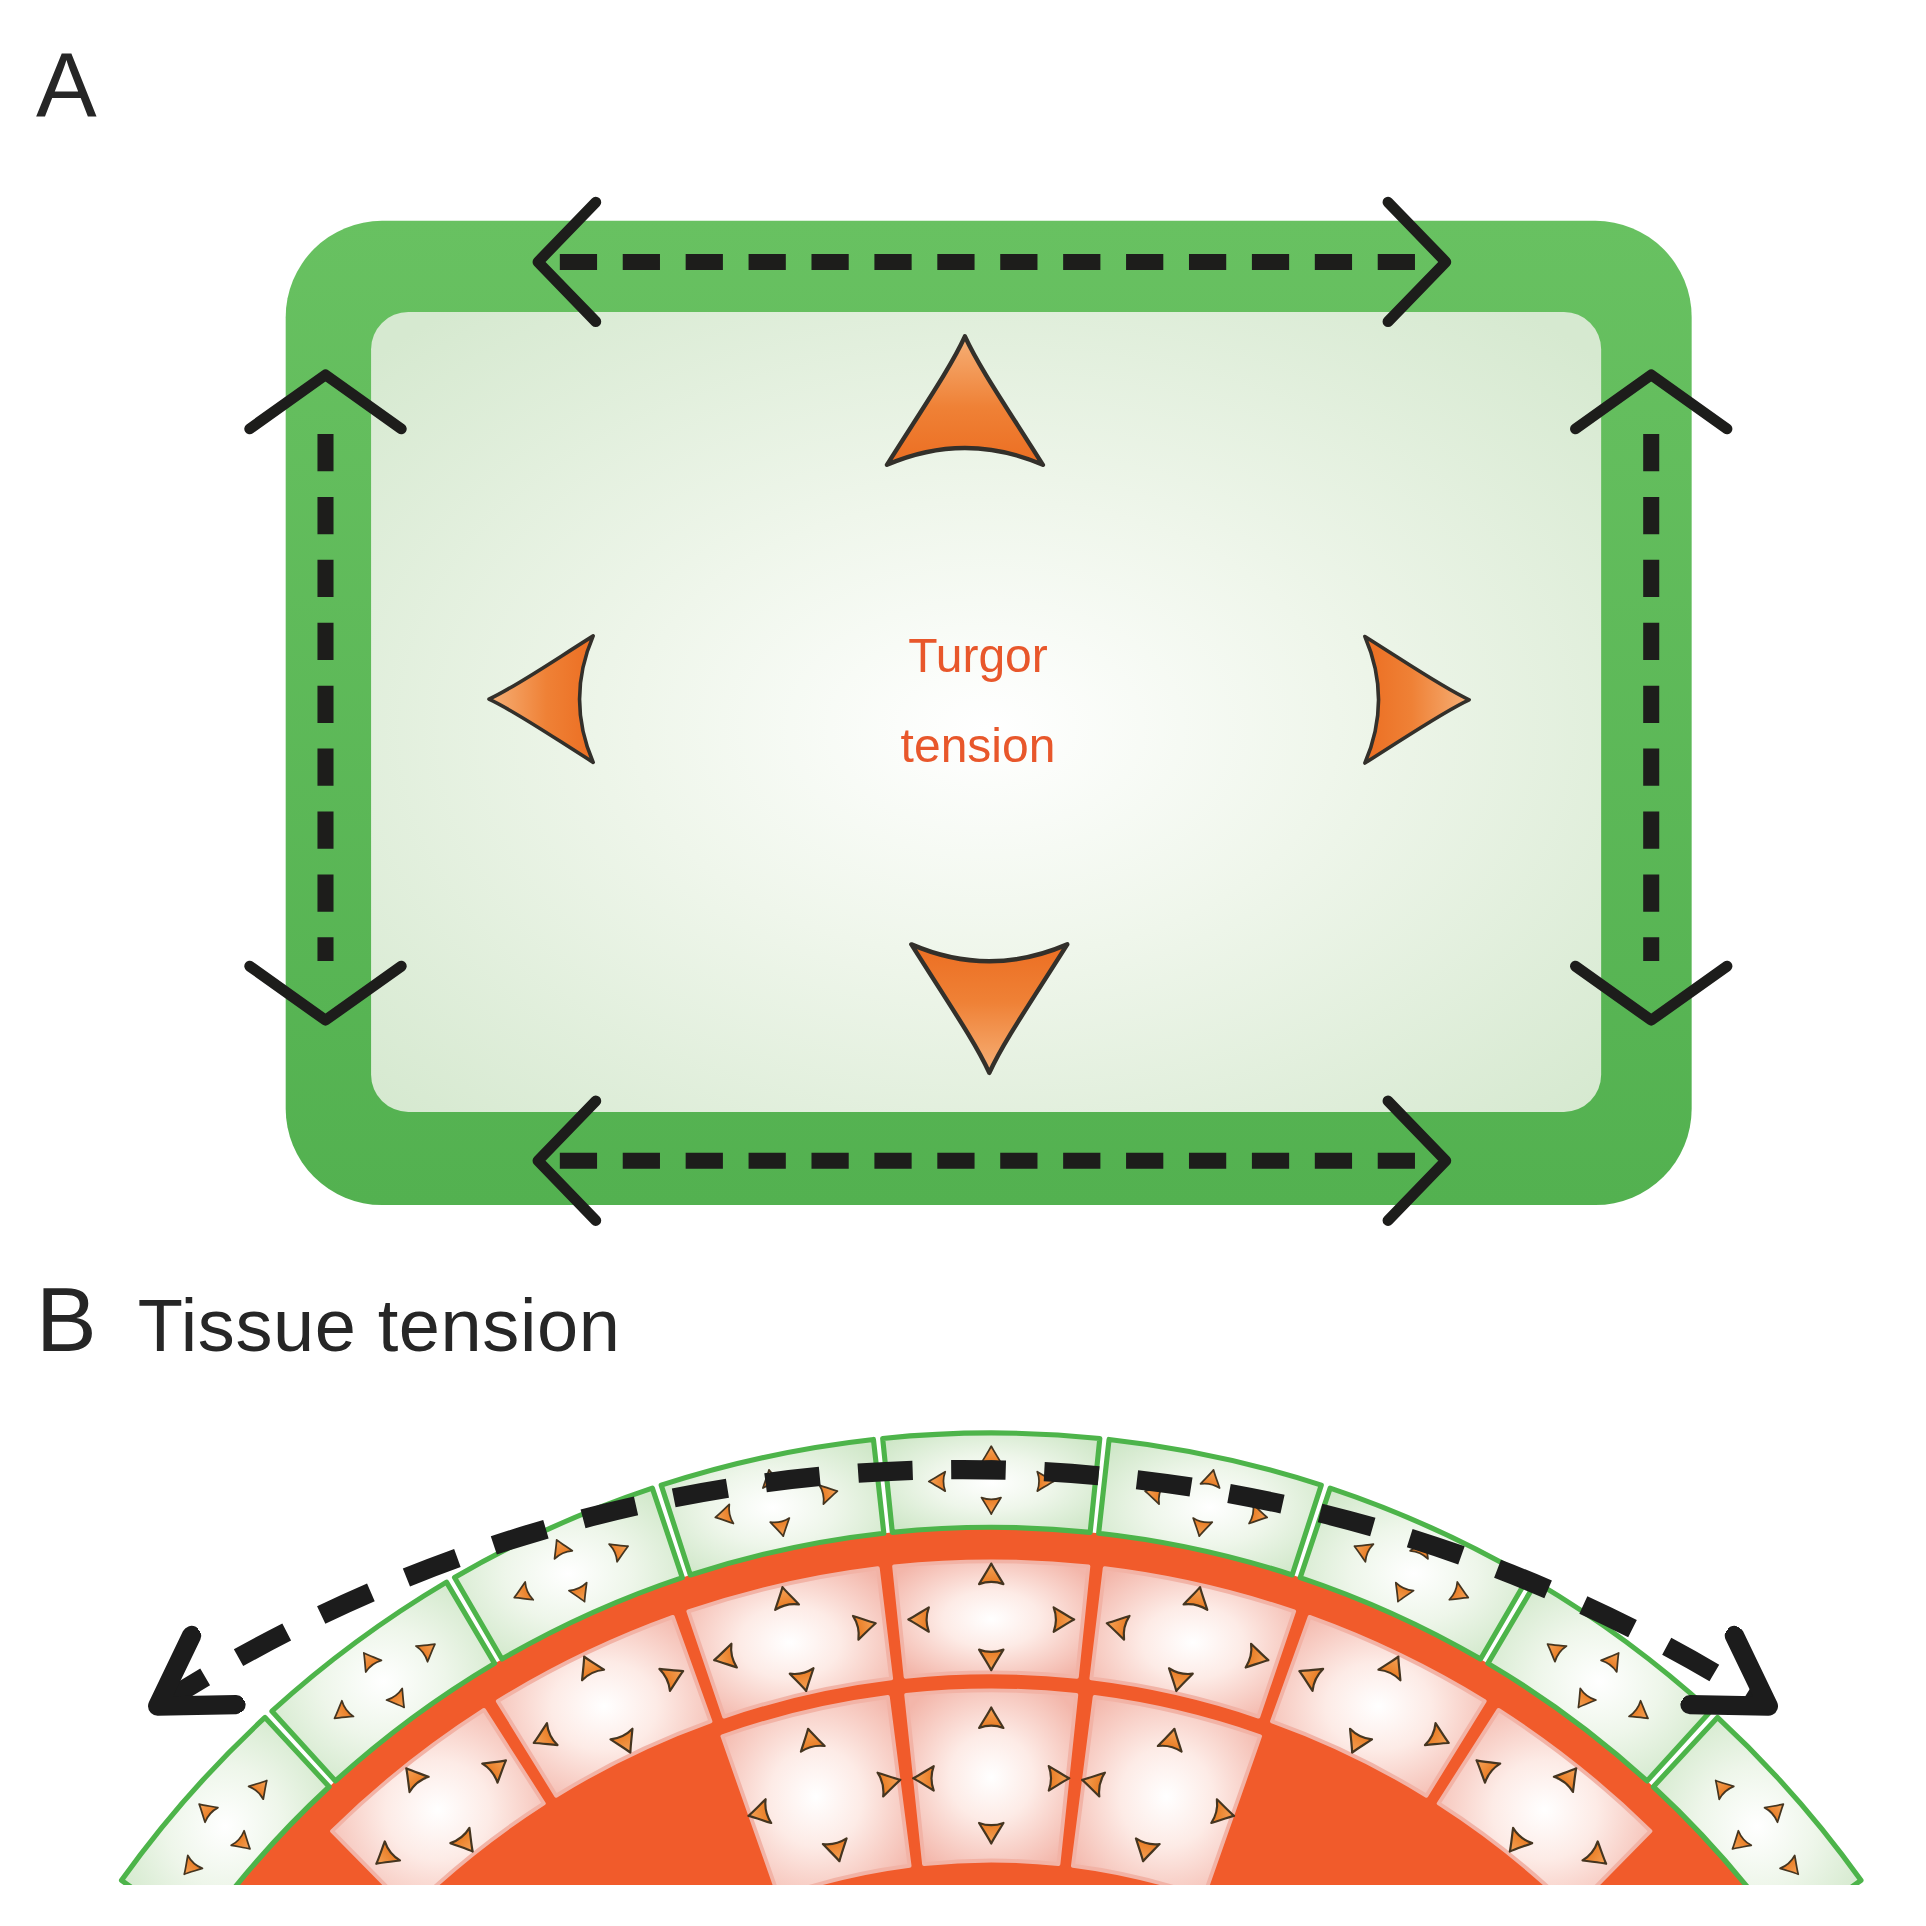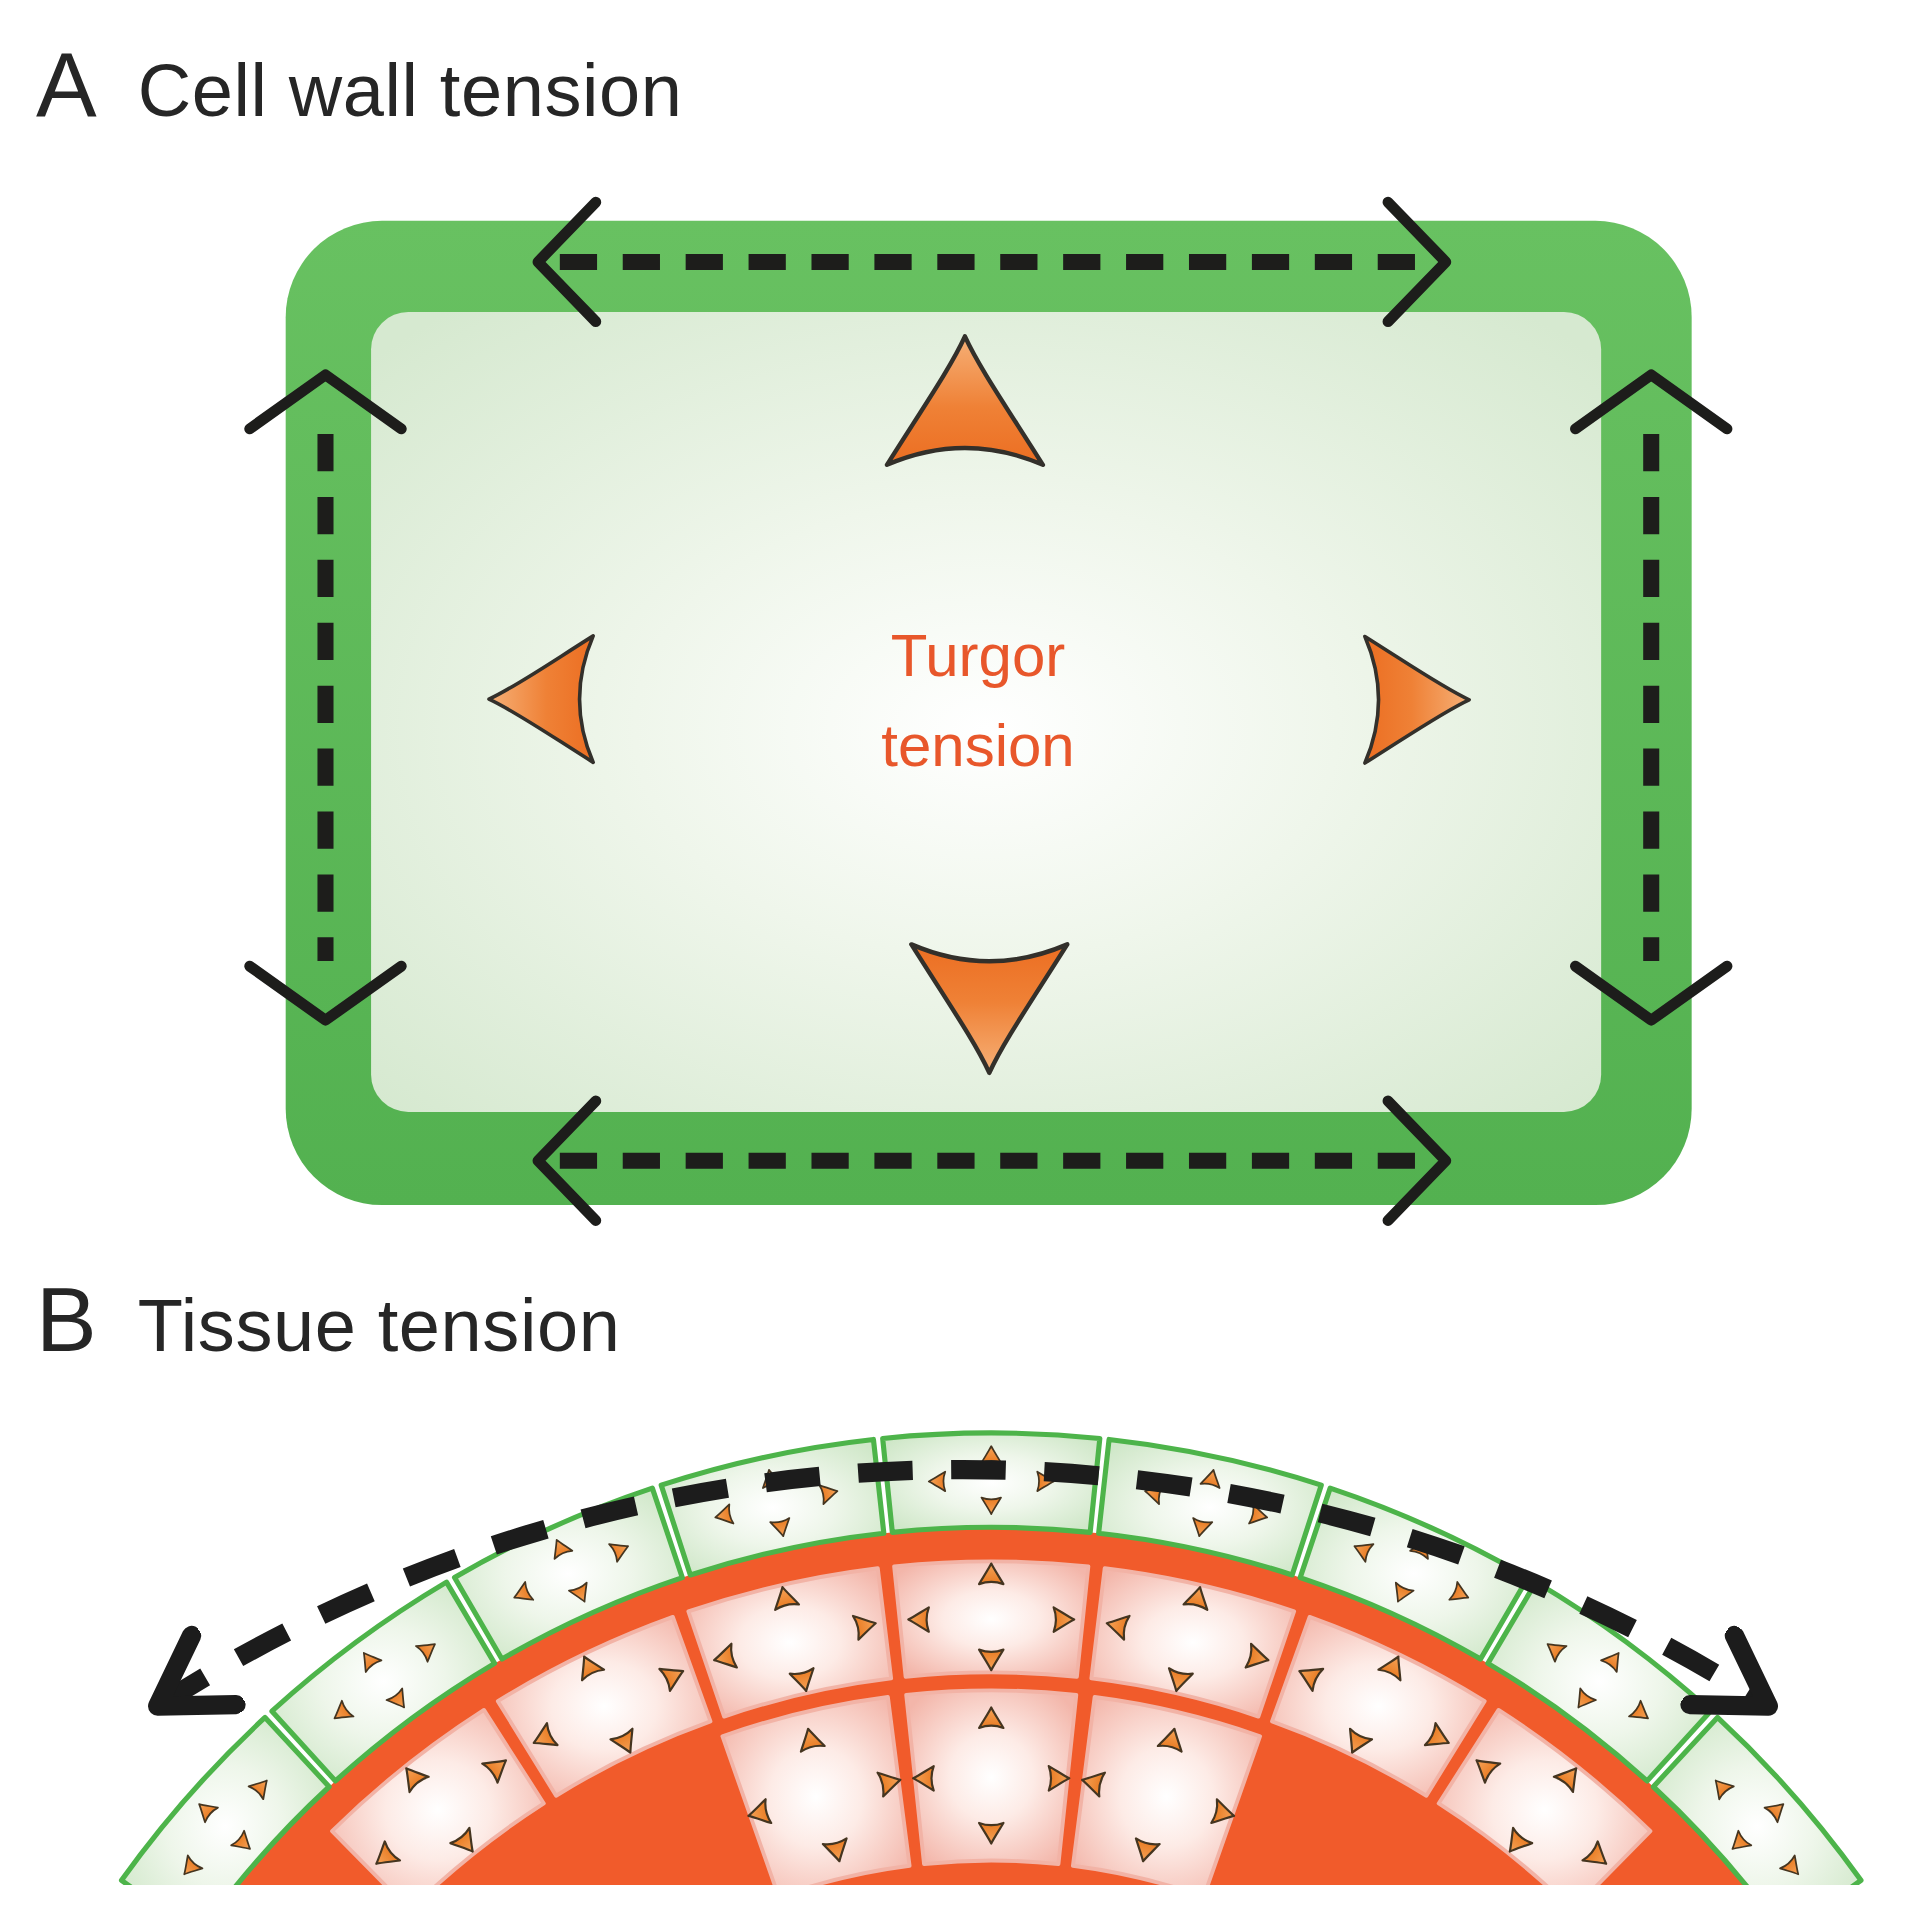--- a/index.html
+++ b/index.html
@@ -4,21 +4,21 @@
 <style>
   html,body{margin:0;padding:0;background:#ffffff;}
   body{font-family:"Liberation Sans", sans-serif;}
   #stage{position:relative;width:1926px;height:1926px;background:#ffffff;overflow:hidden;}
   #diagram-svg{position:absolute;left:0;top:0;}
   .panel-head{position:absolute;display:flex;align-items:baseline;gap:41px;color:#262626;}
   .panel-letter{font-size:91px;line-height:1;}
   .panel-title{font-size:74px;line-height:1;letter-spacing:0.6px;}
   .turgor-label{
     position:absolute;left:670px;top:611px;width:616px;
-    text-align:center;font-size:60px;line-height:90px;color:#e8572b;
+    text-align:center;font-size:48px;line-height:90px;color:#e8572b;
   }
 </style>
 </head>
 <body>
 
 <div id="stage">
 
   <svg id="diagram-svg" width="1926" height="1926" viewBox="0 0 3000 3000" xmlns="http://www.w3.org/2000/svg">
     <defs>
       <linearGradient id="wallGrad" x1="0" y1="0" x2="0" y2="1">
@@ -188,21 +188,20 @@
         <use href="#smallArrowhead" transform="translate(1824.5,2713.3) rotate(13.3) scale(1)"></use>
         <use href="#smallArrowhead" transform="translate(1785.3,2878.7) rotate(193.3) scale(1)"></use>
         <use href="#smallArrowhead" transform="translate(1706,2777.2) rotate(-76.7) scale(1)"></use>
         <use href="#smallArrowhead" transform="translate(1901.8,2823.6) rotate(103.3) scale(1)"></use>
       </g>
     <path id="tension-arc" fill="none" stroke="#1c1c1c" marker-start="url(#arcHead)" marker-end="url(#arcHead)" d="M247.2,2656.5 A2319,2319 0 0 1 2752.8,2656.5" stroke-width="30" stroke-dasharray="85 60"></path>
   </svg>
 
   <div class="panel-head" style="left:36px;top:39px;">
     <span class="panel-letter">A</span>
-    <span class="panel-title">Cell wall tension</span>
   </div>
 
   <div class="turgor-label">
     <div>Turgor</div>
     <div>tension</div>
   </div>
 
   <div class="panel-head" style="left:36px;top:1274px;">
     <span class="panel-letter">B</span>
     <span class="panel-title">Tissue tension</span>

